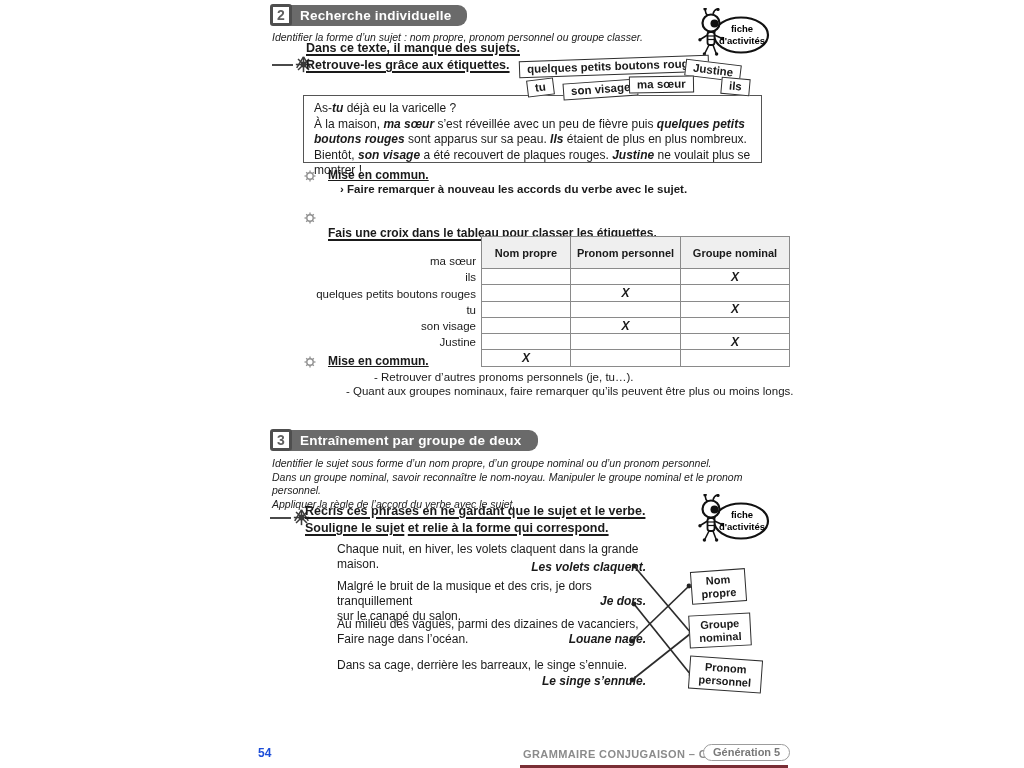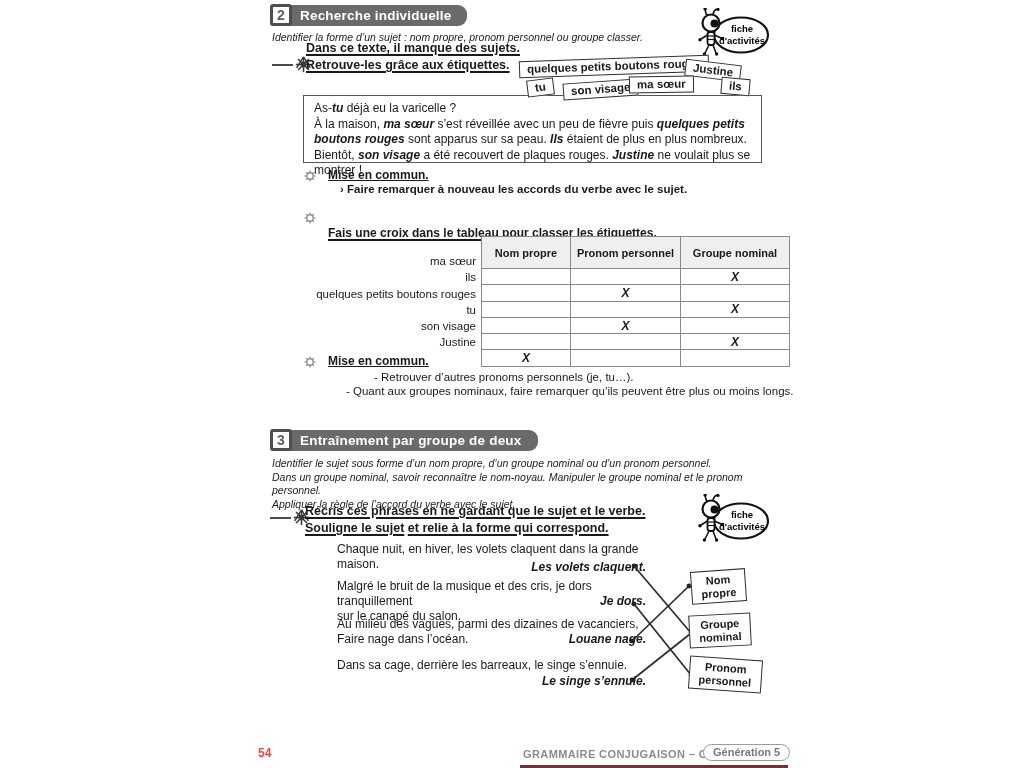--- a/index.html
+++ b/index.html
@@ -52,21 +52,21 @@
   .exercise{position:absolute;left:337px;width:311px;font-size:12px;line-height:15px;}
   .answer{position:absolute;right:2px;font-weight:700;font-style:italic;font-size:12px;white-space:nowrap;}
   .answer .subj{text-decoration-thickness:1.5px;text-underline-offset:2px;}
 
   .cat{position:absolute;border:1.4px solid #2e2e2e;background:#fff;font-weight:700;font-size:11px;
        line-height:12.5px;text-align:center;padding:3px 9px;z-index:6;white-space:nowrap;}
 
   #lines-svg{position:absolute;left:0;top:0;z-index:5;pointer-events:none;}
 
   
-  #footer-page{position:absolute;left:258px;top:746px;font-size:12px;font-weight:700;color:#ef4444;}
+  #footer-page{position:absolute;left:258px;top:746px;font-size:12px;font-weight:700;color:#1d4ed8;}
   #footer-title{position:absolute;left:523px;top:748px;font-size:11px;font-weight:700;color:#8b8b8b;letter-spacing:.4px;}
   #footer-pill{position:absolute;left:703px;top:744px;border:1.5px solid #9c9c9c;border-radius:10px;
                padding:1px 9px 2px 9px;font-size:11px;font-weight:700;color:#787878;background:#fff;}
   #footer-bar{position:absolute;left:520px;top:765px;width:268px;height:3px;background:#7a2e35;}
 
   .fiche{position:absolute;width:74px;height:52px;}
 </style>
 </head>
 <body>
 

